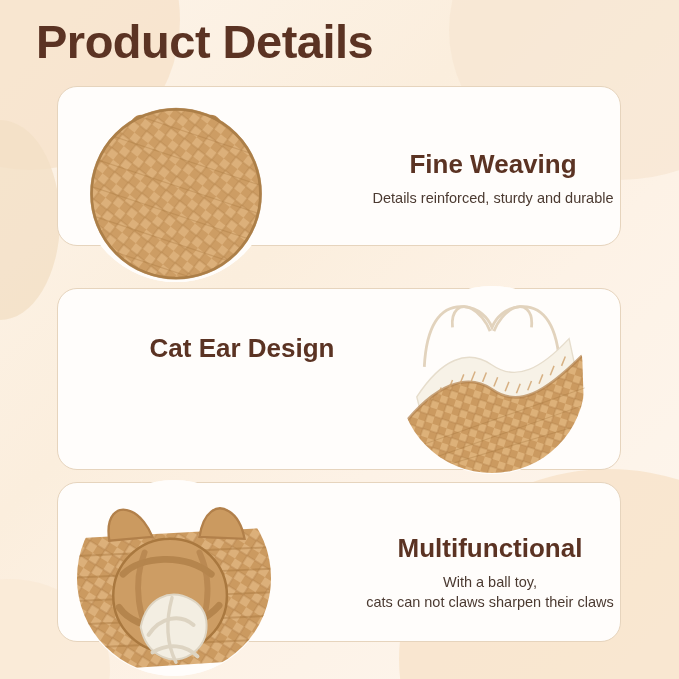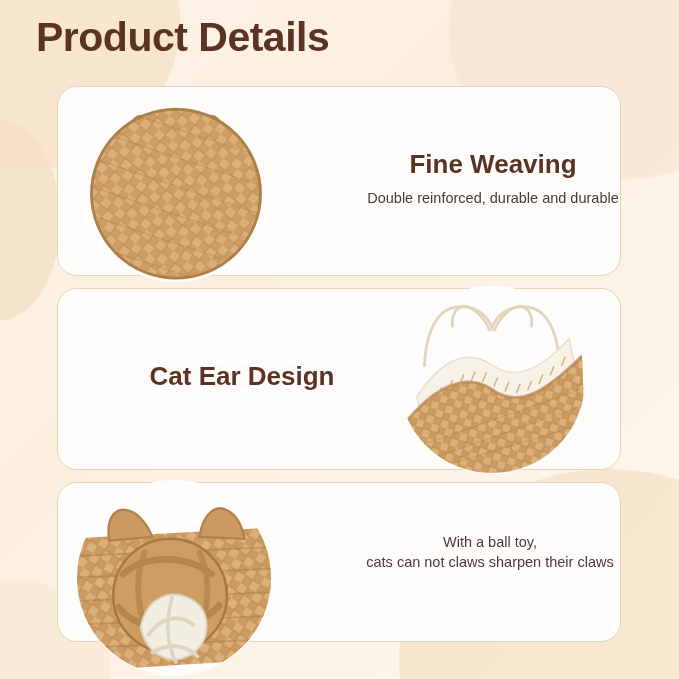--- a/index.html
+++ b/index.html
@@ -53,36 +53,36 @@
     width: 200px; height: 180px;
     left: -90px; bottom: -80px;
     background: #f9ead7;
     opacity: .9;
   }
 
   .title {
     position: absolute;
     left: 36px;
     top: 14px;
-    font-size: 41px;
+    font-size: 47px;
     font-weight: bold;
     color: #5b3323;
     letter-spacing: -0.5px;
   }
 
   .card {
     position: absolute;
     left: 57px;
     width: 564px;
     background: #fffdfb;
     border: 1.5px solid #e6d4bd;
     border-radius: 20px;
     box-sizing: border-box;
   }
-  #card-1 { top: 86px;  height: 190px; }
+  #card-1 { top: 86px;  height: 160px; }
   #card-2 { top: 288px; height: 182px; }
   #card-3 { top: 482px; height: 160px; }
 
   .card-text {
     position: absolute;
     text-align: center;
   }
   .card-heading {
     font-size: 26px;
     font-weight: bold;
@@ -92,21 +92,21 @@
   }
   .card-desc {
     font-size: 14.5px;
     color: #4b3a31;
     line-height: 1.35;
     white-space: pre-line;
   }
 
   
   #text-1 { left: 290px; top: 62px; width: 290px; }
-  #text-2 { left: 14px;  top: 72px; width: 340px; }
+  #text-2 { left: 14px;  top: 44px; width: 340px; }
   #text-3 { left: 284px; top: 50px; width: 296px; }
 
   
   .photo {
     position: absolute;
     border-radius: 50%;
     overflow: hidden;
     background: #fffdfb;
   }
   #photo-1 { left: 80px;  top: 90px;  width: 192px; height: 192px; }
@@ -124,21 +124,21 @@
   <div class="blob blob-tr"></div>
   <div class="blob blob-l"></div>
   <div class="blob blob-br"></div>
   <div class="blob blob-bl"></div>
 
   <div class="title">Product Details</div>
 
   <div class="card" id="card-1">
     <div class="card-text" id="text-1">
       <div class="card-heading">Fine Weaving</div>
-      <div class="card-desc">Double reinforced, durable and durable</div>
+      <div class="card-desc">Details reinforced, sturdy and durable</div>
     </div>
   </div>
 
   <div class="photo" id="photo-1">
     <svg viewBox="0 0 200 200" xmlns="http://www.w3.org/2000/svg" aria-hidden="true">
       <defs>
         <clipPath id="clipDisc1">
             <circle cx="100" cy="108" r="88"></circle>
           </clipPath>
         <pattern id="weave1" width="18" height="18" patternUnits="userSpaceOnUse" patternTransform="rotate(38)">
@@ -221,20 +221,21 @@
           <line x1="150" y1="104" x2="154" y2="94"></line>
           <line x1="162" y1="95" x2="166" y2="85"></line>
           <line x1="174" y1="85" x2="178" y2="75"></line>
         </g>
       </g>
     </svg>
   </div>
 
   <div class="card" id="card-3">
     <div class="card-text" id="text-3">
+      <div class="card-heading">Multifunctional</div>
       <div class="card-desc">With a ball toy,
 cats can not claws sharpen their claws</div>
     </div>
   </div>
 
   <div class="photo" id="photo-3">
     <svg viewBox="0 0 200 200" xmlns="http://www.w3.org/2000/svg" aria-hidden="true">
       <defs>
         <clipPath id="clipDisc3">
             <circle cx="100" cy="100" r="99"></circle>

